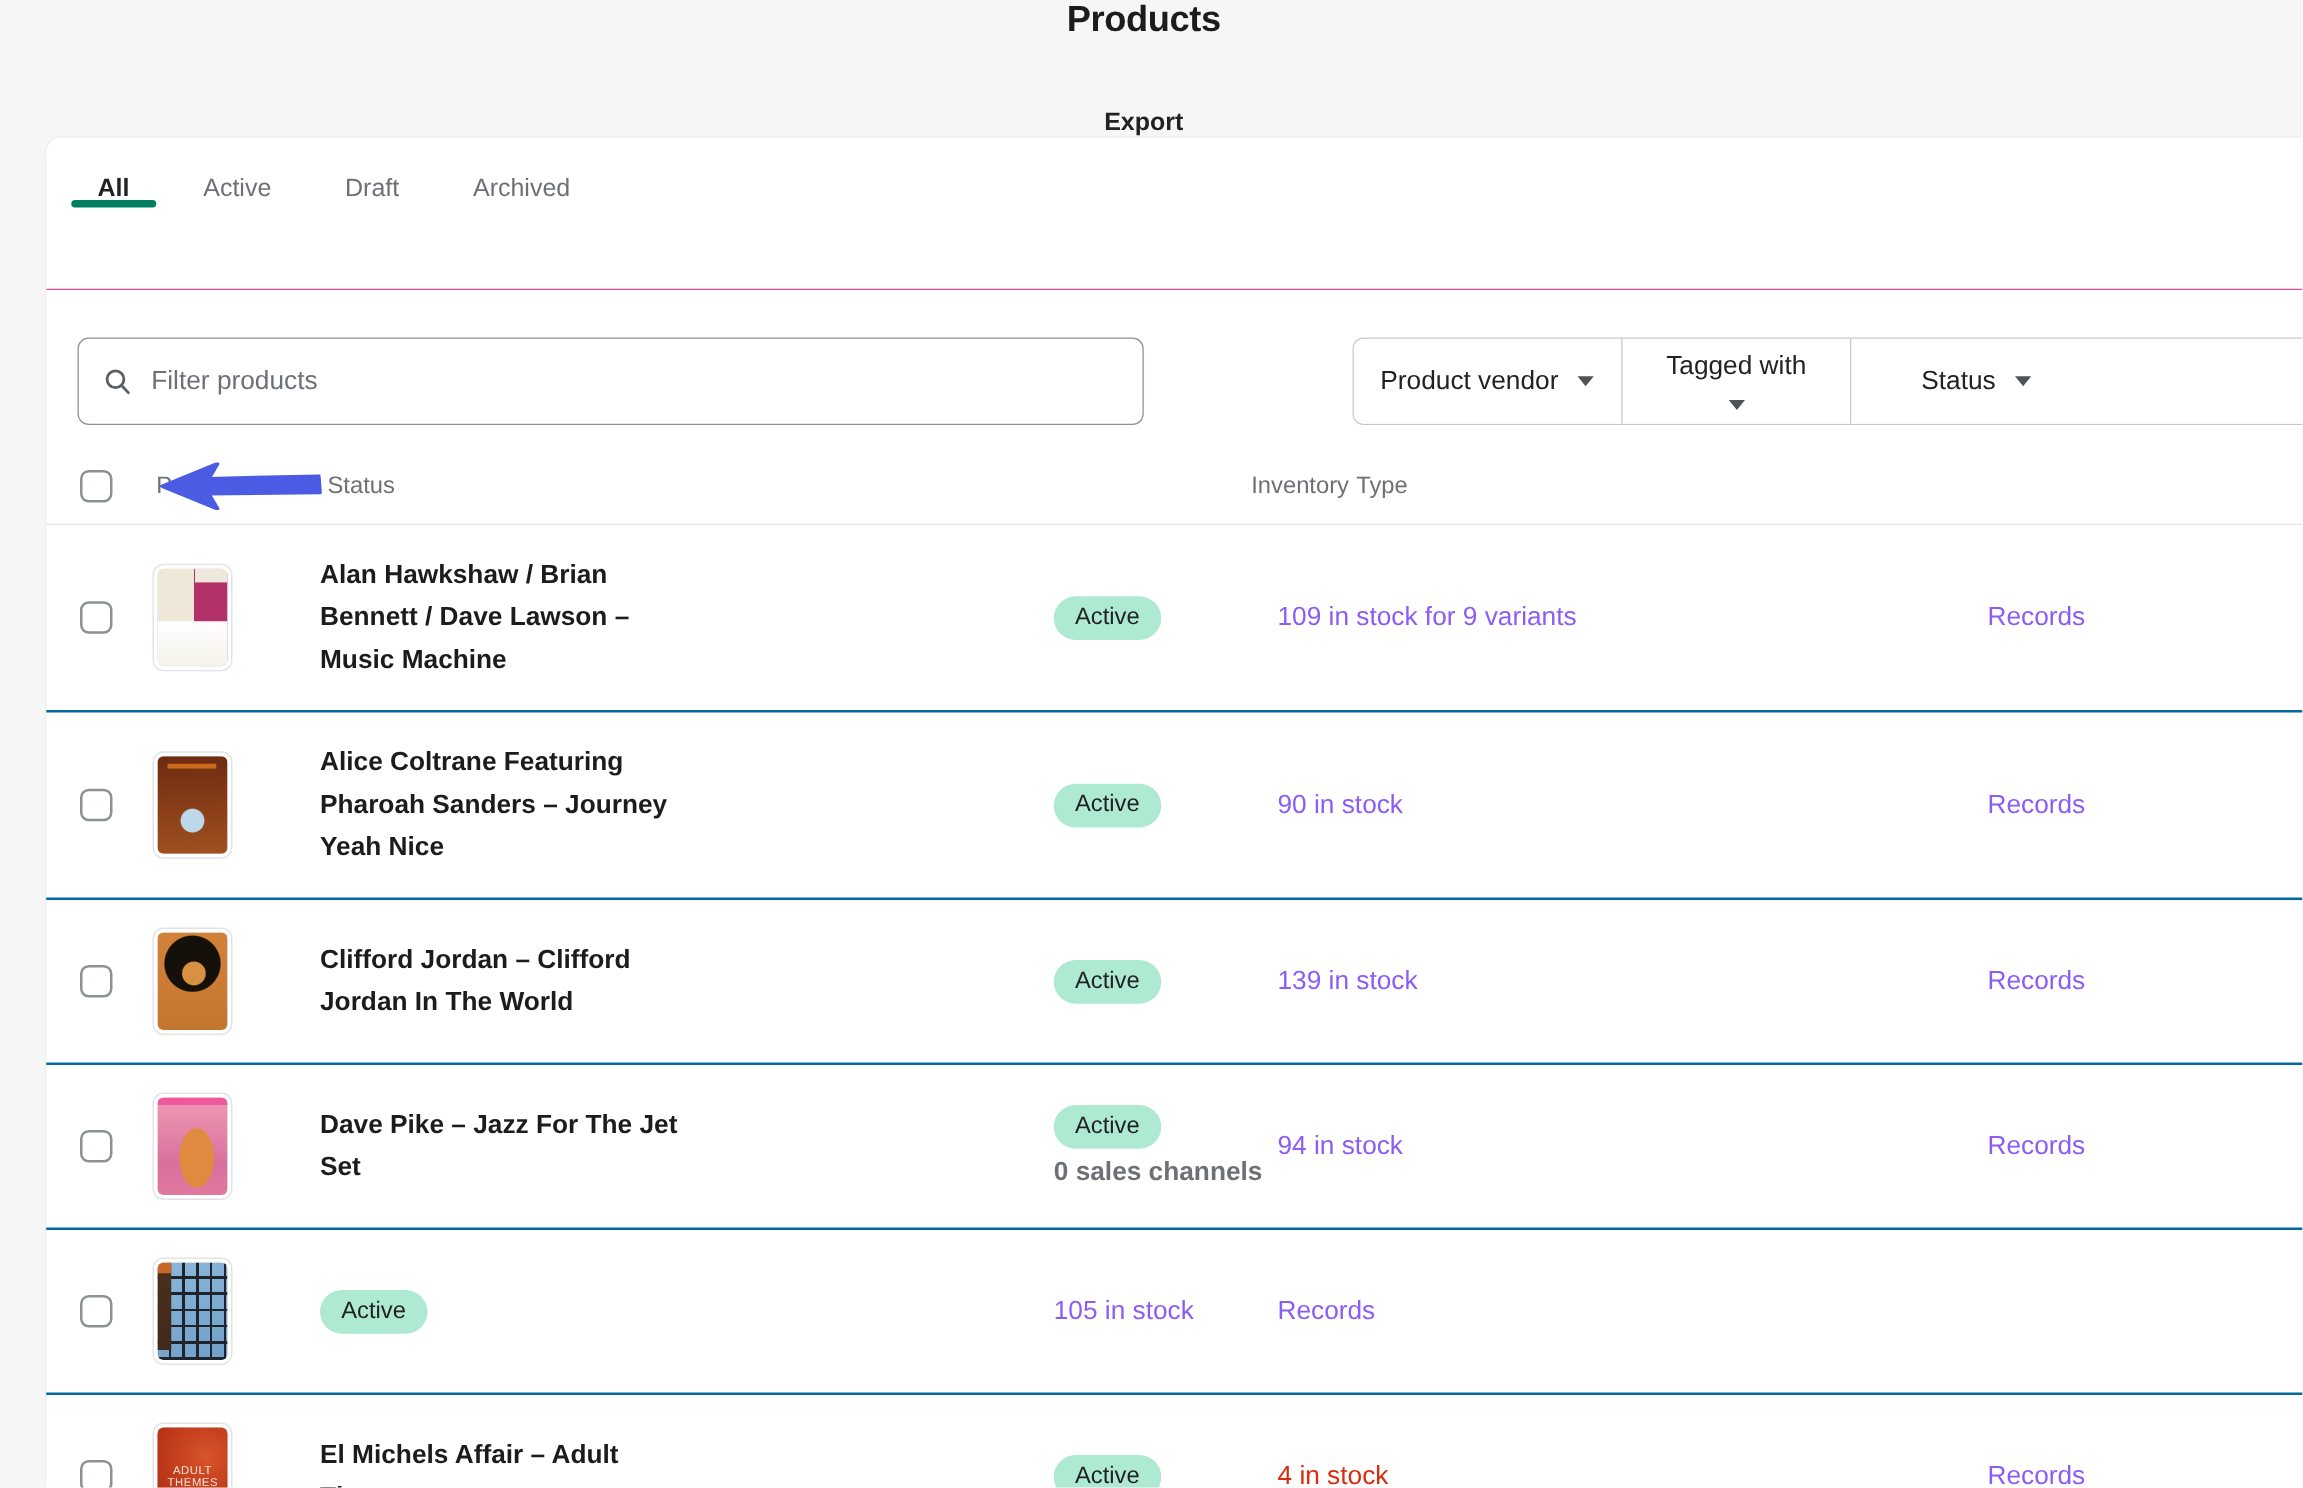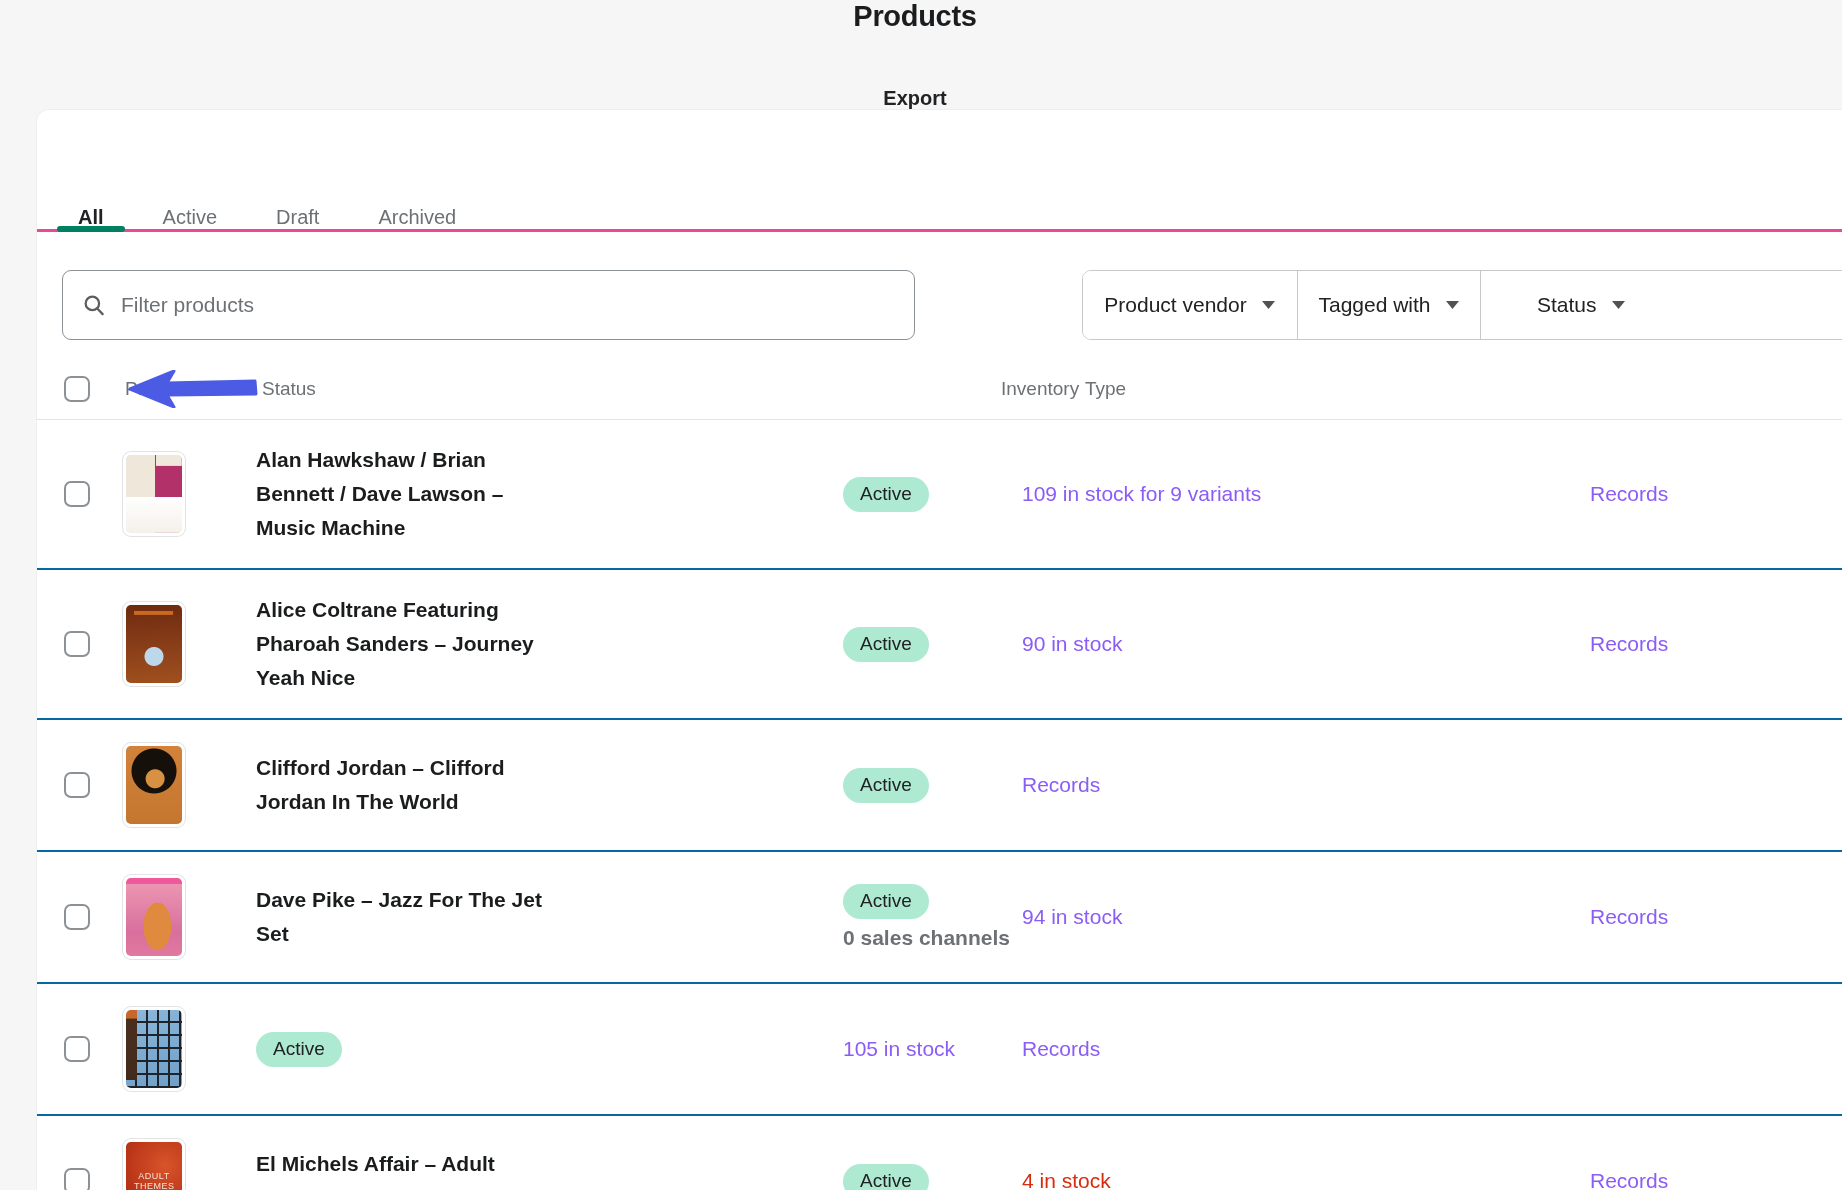--- a/index.html
+++ b/index.html
@@ -23,22 +23,22 @@
   }
 
   
   .card {
     margin-left:37px; background:#fff; border-top-left-radius:12px;
     min-height:1100px; box-shadow:0 0 0 1px rgba(0,0,0,0.03);
   }
 
   
   .tabs {
-    display:flex; align-items:flex-end; padding:30px 20px 0 20px;
-    border-bottom:3px solid #ec4899; height:122px;
+    display:flex; align-items:flex-start; padding:30px 20px 0 20px;
+    border-bottom:1px solid #ec4899; height:122px;
   }
   .tab {
     position:relative; display:flex; align-items:center; justify-content:center;
     padding:0 21px; margin-right:17px; font-size:20px; color:#6d7175; cursor:pointer;
     background:none; border:none; font-family:inherit; font-weight:500;
   }
   .tab.active { color:#202223; font-weight:700; }
   .tab.active::after {
     content:""; position:absolute; left:0; right:0; bottom:-3px; height:6px;
     border-radius:3px; background:var(--accent-green,#008060);
@@ -62,21 +62,21 @@
     margin-left:auto; margin-right:-14px; display:flex; height:70px;
     border:1px solid #c6c9cc; border-radius:9px; overflow:hidden; background:#fff;
   }
   .dd-btn {
     display:flex; align-items:center; justify-content:center; gap:14px;
     font-size:21px; font-weight:500; color:#202223; background:#fff; border:none;
     border-left:1px solid #c6c9cc; cursor:pointer; font-family:inherit;
   }
   .dd-btn:first-child { border-left:none; }
   .dd-btn:nth-child(1){ width:214px; }
-  .dd-btn:nth-child(2){ width:183px; }
+  .dd-btn:nth-child(2){ width:183px;flex-direction:column; }
   .dd-btn:nth-child(3){ width:375px; justify-content:flex-start; padding-left:56px; }
   .caret { width:15px; height:10px; }
 
   
   .grid-cols {
     display:grid;
     grid-template-columns:88px 131px 587px 179px 568px 1fr;
     align-items:center;
   }
   .thead {
@@ -273,20 +273,21 @@
         <div class="thumb-inner">
           
         </div>
       </div>
     </div>
     <div class="product-title">Clifford Jordan – Clifford<br>Jordan In The World</div>
     <div class="status-cell">
       <span class="badge">Active</span>
       
     </div>
+    <div class="inv-cell">139 in stock</div>
     <div class="type-cell">Records</div>
   </div>
       <div class="row grid-cols">
     <div>
           <input type="checkbox" class="checkbox" style="">
         </div>
     <div>
       <div class="thumb thumb-jet-set">
         <div class="thumb-inner">
           

